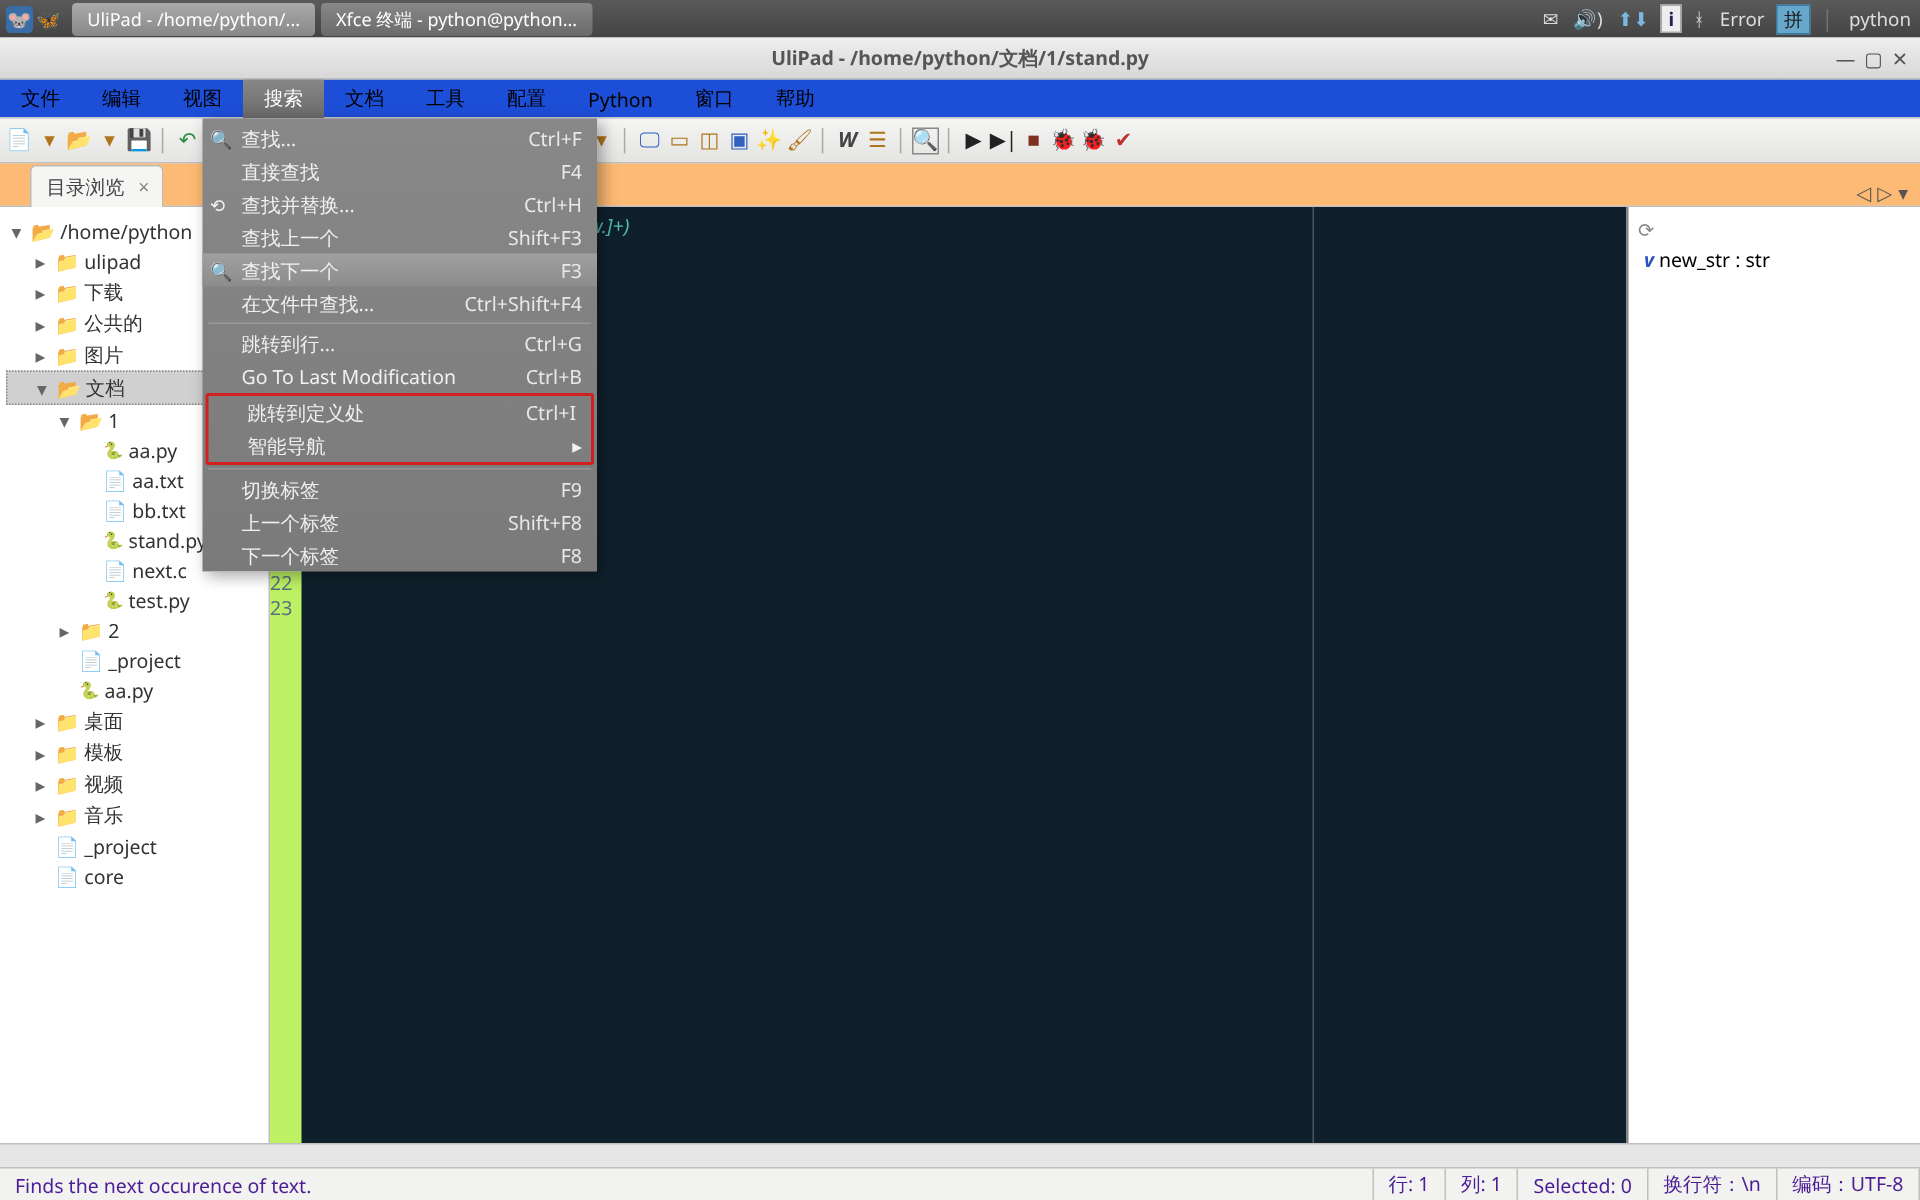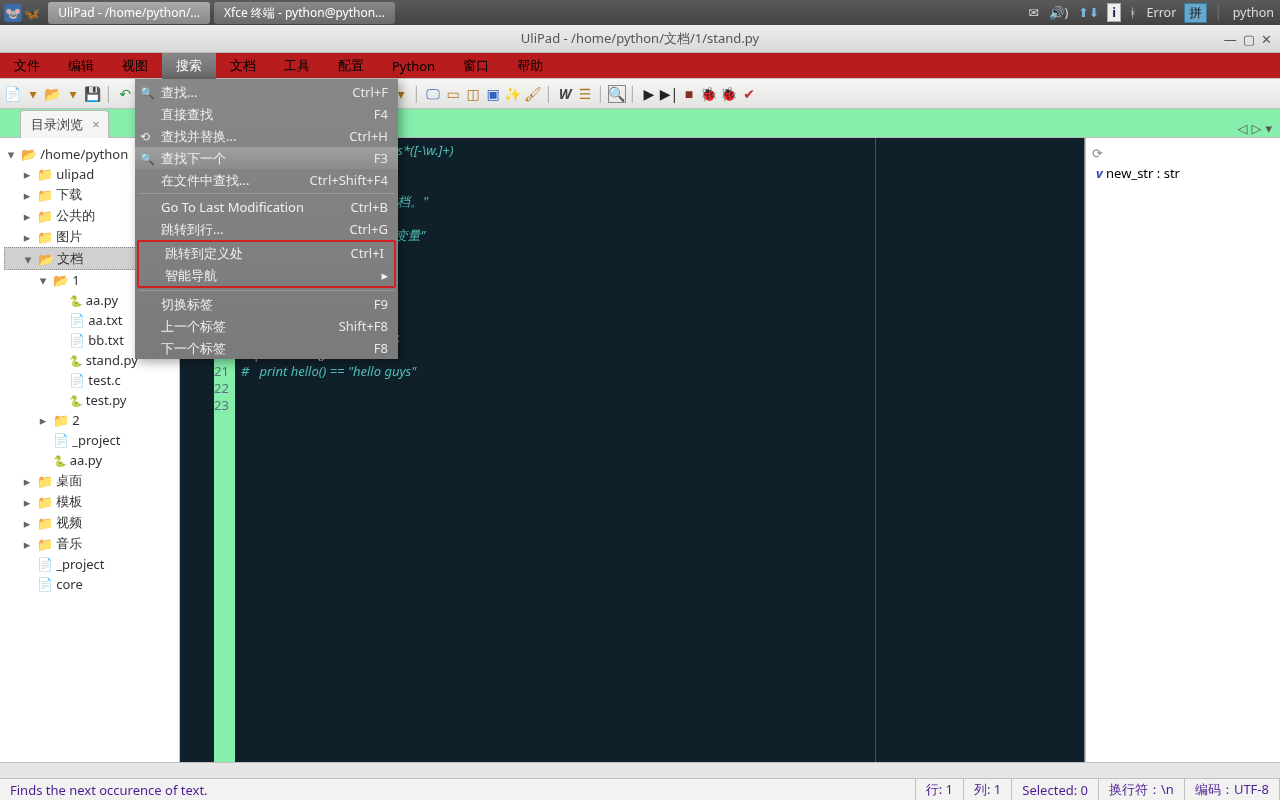--- a/index.html
+++ b/index.html
@@ -5,43 +5,43 @@
 * { margin:0; padding:0; box-sizing:border-box; font-family:"Noto Sans",sans-serif; font-size:13px; }
 body { width:1280px; height:800px; background:#e6e6e6; overflow:hidden; display:flex; flex-direction:column; }
 .topbar { height:25px; background:linear-gradient(#5a5a5a,#434343); color:#ddd; display:flex; align-items:center; padding:0 4px; }
 .topbar .tasks { display:flex; gap:4px; margin-left:8px; }
 .task { background:linear-gradient(#888,#6a6a6a); color:#fff; padding:2px 10px; border-radius:3px; font-size:12px; cursor:pointer; }
 .task.active { background:linear-gradient(#aaa,#888); }
 .traybar { margin-left:auto; display:flex; align-items:center; gap:6px; }
 .traybar .tray { padding:0 2px; font-size:12.5px; }
 .traybar .pybox { background:#67a7cc; color:#1a1a1a; padding:0 4px; border:1px solid #3a7a9a; }
 .appchrome { height:28px; background:linear-gradient(#eee,#d8d8d8); display:flex; align-items:center; justify-content:center; position:relative; border-bottom:1px solid #bbb; }
-.appchrome .title { color:#555; font-weight:normal; }
+.appchrome .title { color:#555; font-weight:bold; }
 .appchrome .winctl { position:absolute; right:8px; display:flex; gap:6px; color:#555; }
-.menubar { height:26px; background:#b91c1c; display:flex; align-items:center; border-bottom:1px solid #c8c8c8; }
+.menubar { height:26px; background:#1d4ed8; display:flex; align-items:center; border-bottom:1px solid #c8c8c8; }
 .menubar .m { padding:4px 14px; cursor:pointer; }
 .menubar .m.open { background:linear-gradient(#888,#6a6a6a); color:#fff; }
 .toolbar { height:30px; background:linear-gradient(#f5f5f4,#e4e4e2); border-bottom:1px solid #c0c0c0; display:flex; align-items:center; gap:2px; padding:0 4px; }
 .tb { width:18px; height:18px; display:flex; align-items:center; justify-content:center; font-size:14px; color:#b0761e; cursor:pointer; }
 .tb.sep { width:10px; color:#aaa; }
 .tb.red { color:#c03030; } .tb.blue { color:#3060c0; } .tb.green { color:#2a9040; }
-.tabbar { height:28px; background:#86efac; display:flex; align-items:flex-end; padding-left:20px; position:relative; }
+.tabbar { height:28px; background:#fdba74; display:flex; align-items:flex-end; padding-left:20px; position:relative; }
 .tab { background:#f5f5f4; padding:4px 8px 4px 10px; border:1px solid #bbb; border-bottom:none; border-radius:4px 4px 0 0; font-size:12px; color:#444; cursor:pointer; margin-bottom:-1px; }
 .tab .x { color:#888; margin-left:6px; }
 .tabnav { position:absolute; right:8px; display:flex; gap:4px; color:#555; }
 .workspace { flex:1; display:flex; border-top:1px solid #bbb; min-height:0; }
 .sidebar { width:180px; background:#fff; overflow:auto; border-right:1px solid #c0c0c0; }
 .tree { padding:6px 4px; }
 .node { display:flex; align-items:center; gap:3px; padding:1px 0; white-space:nowrap; color:#333; font-size:13px; cursor:pointer; }
 .ind { display:inline-block; width:14px; text-align:center; color:#666; }
 .fold { color:#d2a04a; }
 .pyi { font-size:11px; }
 .node.sel { background:#d0d0d0; border:1px dotted #888; }
 .editor { flex:1; background:#10202b; color:#ccc; font-family:Menlo,Consolas,monospace; display:flex; min-width:0; border-right:1px solid #888; }
-.gutter { background:#86efac; color:#5a7080; padding:4px 6px 4px 0; font-size:12px; line-height:17px; user-select:none;margin-left:34px; }
+.gutter { background:#bef264; color:#5a7080; padding:4px 6px 4px 0; font-size:12px; line-height:17px; user-select:none; }
 .gutter .ln { height:17px; }
 .code { padding:4px 0 4px 6px; font-size:12.5px; line-height:17px; white-space:pre; }
 .c-com { color:#4fc0b0; font-style:italic; }
 .c-str { color:#e8d080; }
 .c-kw { color:#c080c0; }
 .c-fn { color:#6fbaf0; }
 .c-nm { color:#e0e0e0; }
 .ruler { position:absolute; left:695px; top:0; bottom:0; width:0; border-left:1px solid #475560; }
 .outline { width:195px; background:#fff; border-left:1px solid #c0c0c0; padding:6px; font-size:12.5px; }
 .outline .oi { padding:2px 0 2px 4px; }
@@ -216,21 +216,21 @@
           <span> bb.txt</span>
         </div>
         <div class="node" style="padding-left: 48px;">
           <span class="ind"></span>
           <span class="pyi">🐍</span>
           <span> stand.py</span>
         </div>
         <div class="node" style="padding-left: 48px;">
           <span class="ind"></span>
           <span>📄</span>
-          <span> test.c</span>
+          <span> next.c</span>
         </div>
         <div class="node" style="padding-left: 48px;">
           <span class="ind"></span>
           <span class="pyi">🐍</span>
           <span> test.py</span>
         </div>
         <div class="node" style="padding-left: 32px;">
           <span class="ind">▸</span>
           <span class="fold">📁</span>
           <span> 2</span>
@@ -326,37 +326,41 @@
     </div>
     <div class="ditem">
       <span>直接查找</span>
       <span class="sc">F4</span>
     </div>
     <div class="ditem">
       <span class="ic">⟲</span>
       <span>查找并替换...</span>
       <span class="sc">Ctrl+H</span>
     </div>
+    <div class="ditem">
+      <span>查找上一个</span>
+      <span class="sc">Shift+F3</span>
+    </div>
     <div class="ditem hl">
       <span class="ic">🔍</span>
       <span>查找下一个</span>
       <span class="sc">F3</span>
     </div>
     <div class="ditem">
       <span>在文件中查找...</span>
       <span class="sc">Ctrl+Shift+F4</span>
     </div>
     <div class="dsep"></div>
     <div class="ditem">
+      <span>跳转到行...</span>
+      <span class="sc">Ctrl+G</span>
+    </div>
+    <div class="ditem">
       <span>Go To Last Modification</span>
       <span class="sc">Ctrl+B</span>
-    </div>
-    <div class="ditem">
-      <span>跳转到行...</span>
-      <span class="sc">Ctrl+G</span>
     </div>
     <div class="redbox">
       <div class="ditem">
         <span>跳转到定义处</span>
         <span class="sc">Ctrl+I</span>
       </div>
       <div class="ditem">
         <span>智能导航</span>
         <span class="arr">▸</span>
       </div>

